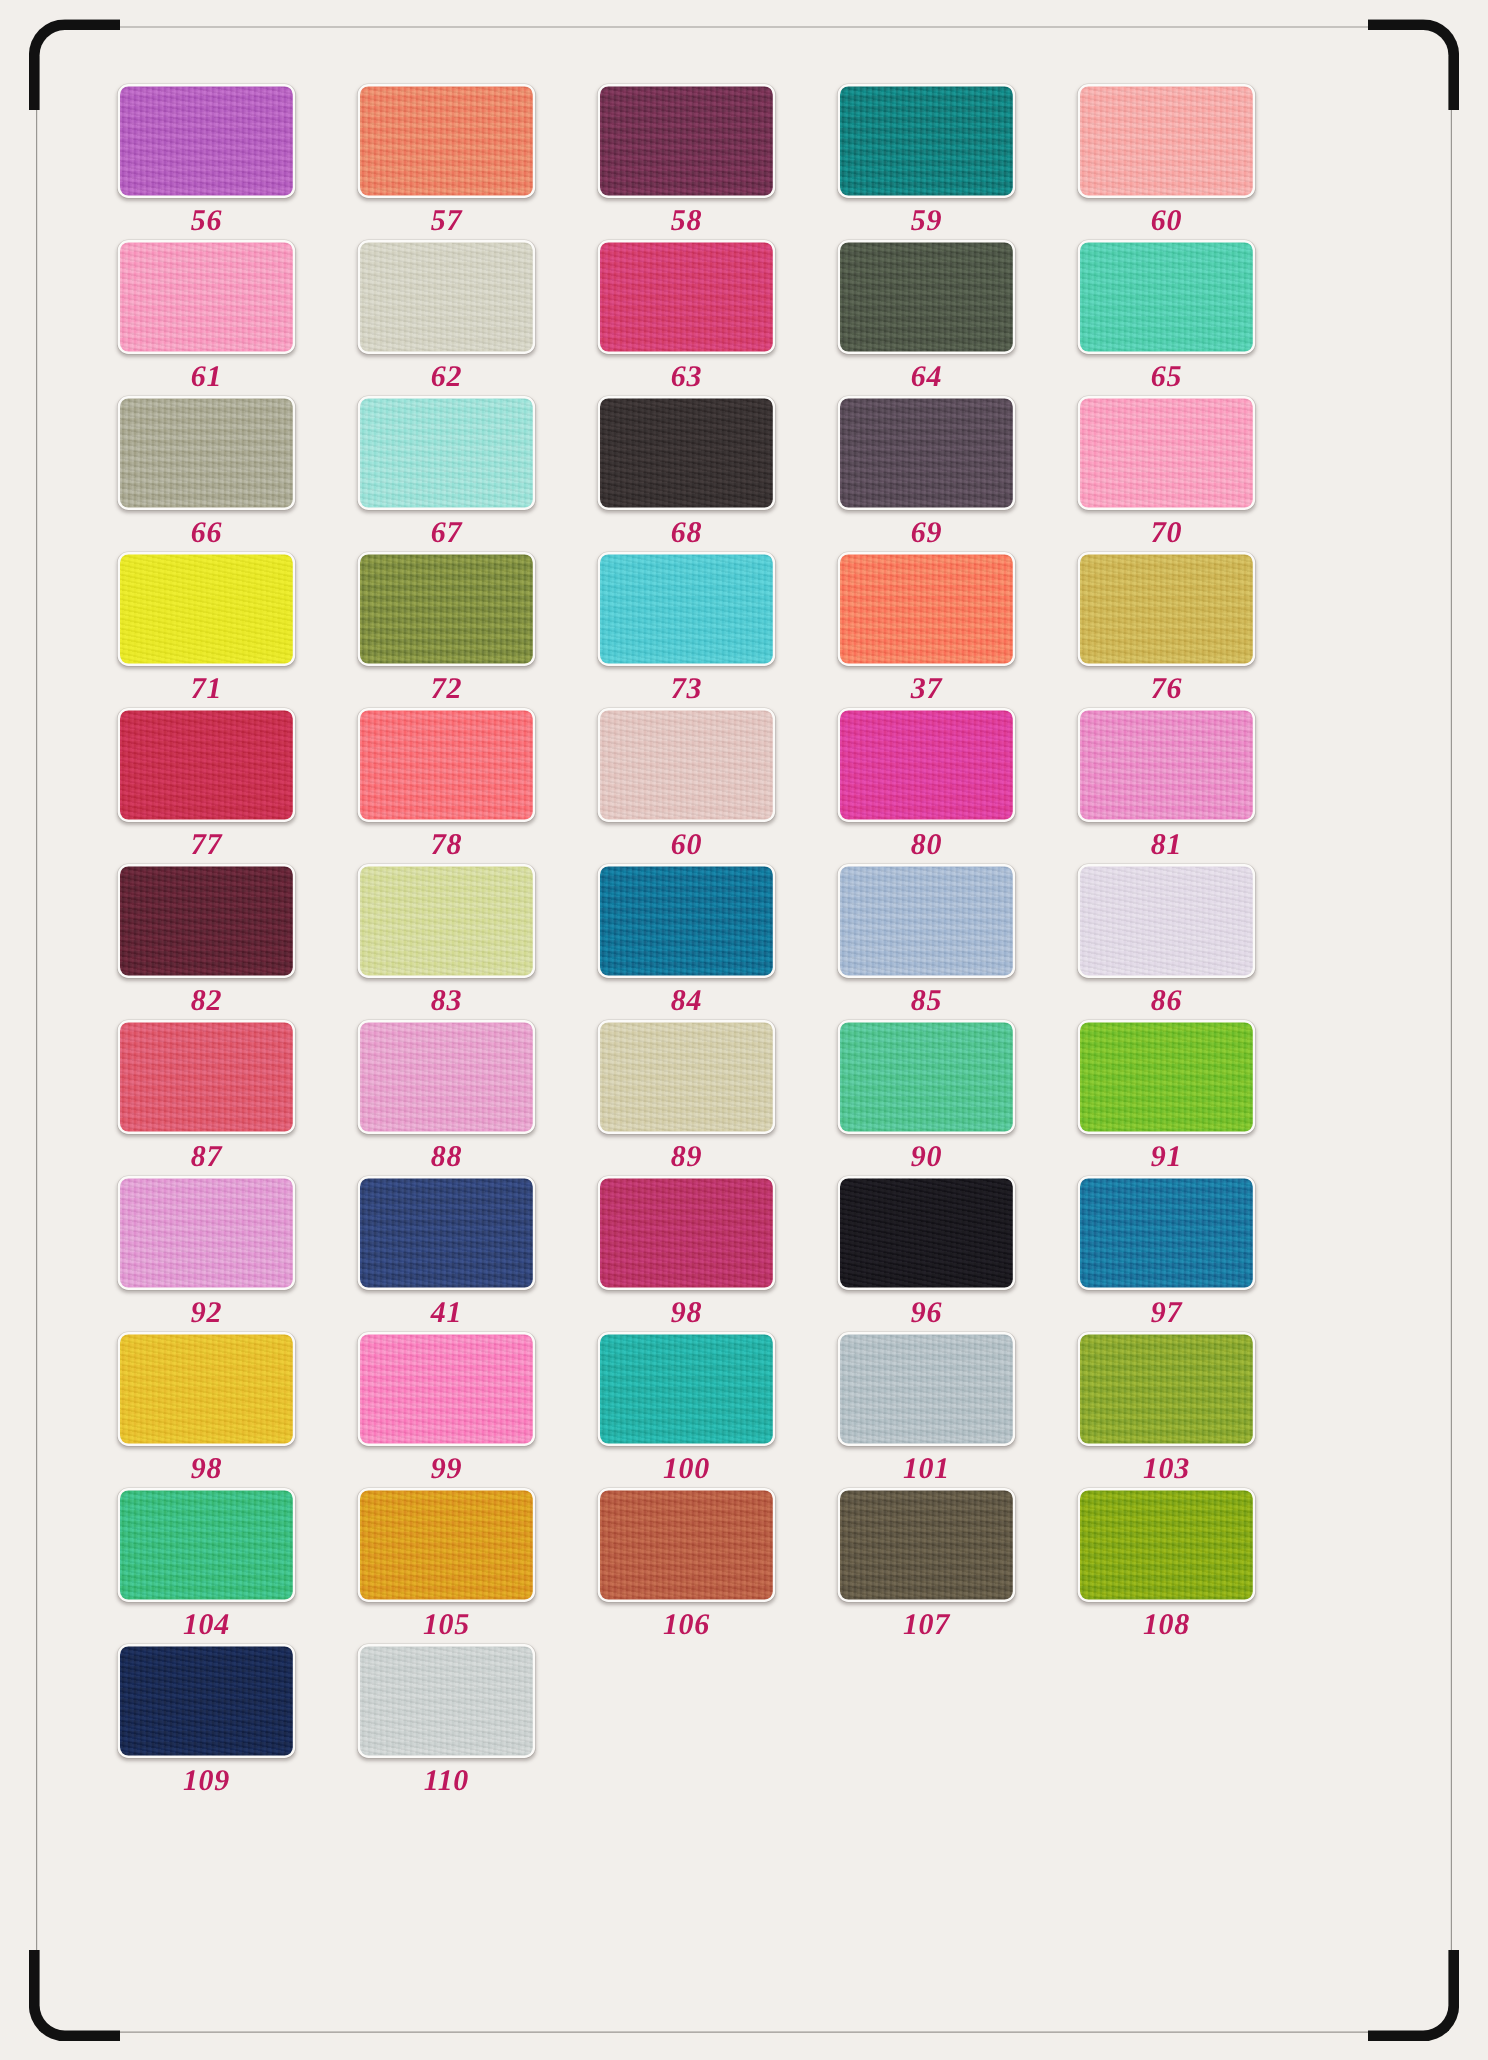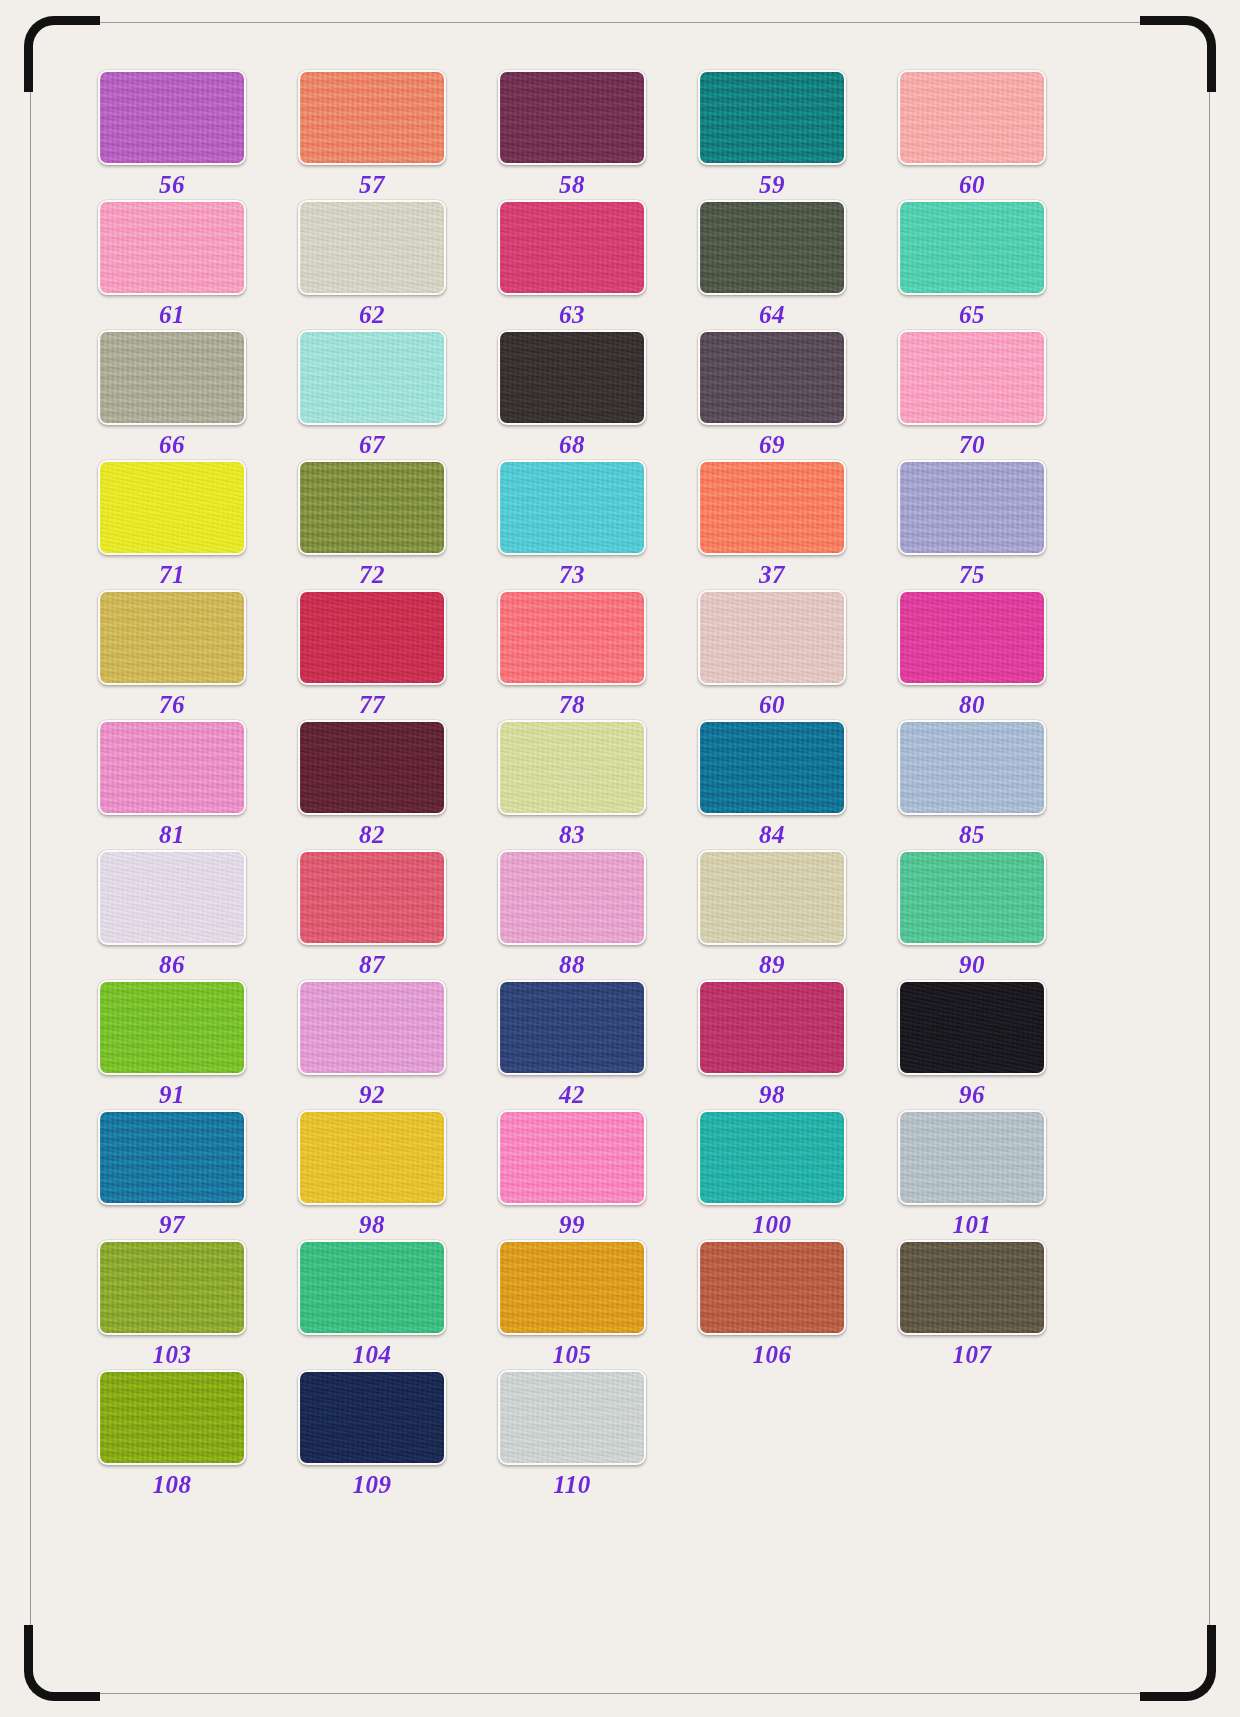--- a/index.html
+++ b/index.html
@@ -133,21 +133,21 @@
     opacity: 0.8;
   }
 
   .label {
     margin-top: 7px;
     font-family: "Liberation Serif", serif;
     font-style: italic;
     font-weight: 700;
     font-size: 25px;
     line-height: 1;
-    color: #6d28d9;
+    color: #be185d;
     letter-spacing: 0.5px;
   }
 </style>
 </head>
 <body>
 
 <div id="page">
 
   <div id="frame"></div>
 
@@ -266,26 +266,20 @@
         <div class="label">73</div>
       </div>
       <div class="cell">
         <div class="swatch-wrap">
           <div class="swatch" style="background-color: rgb(251, 122, 92);"></div>
         </div>
         <div class="label">37</div>
       </div>
       <div class="cell">
         <div class="swatch-wrap">
-          <div class="swatch" style="background-color: rgb(162, 160, 207);"></div>
-        </div>
-        <div class="label">75</div>
-      </div>
-      <div class="cell">
-        <div class="swatch-wrap">
           <div class="swatch" style="background-color: rgb(207, 182, 82);"></div>
         </div>
         <div class="label">76</div>
       </div>
       <div class="cell">
         <div class="swatch-wrap">
           <div class="swatch" style="background-color: rgb(201, 43, 75);"></div>
         </div>
         <div class="label">77</div>
       </div>
@@ -376,21 +370,21 @@
       <div class="cell">
         <div class="swatch-wrap">
           <div class="swatch" style="background-color: rgb(227, 154, 212);"></div>
         </div>
         <div class="label">92</div>
       </div>
       <div class="cell">
         <div class="swatch-wrap">
           <div class="swatch" style="background-color: rgb(44, 63, 114);"></div>
         </div>
-        <div class="label">42</div>
+        <div class="label">41</div>
       </div>
       <div class="cell">
         <div class="swatch-wrap">
           <div class="swatch" style="background-color: rgb(187, 47, 99);"></div>
         </div>
         <div class="label">98</div>
       </div>
       <div class="cell">
         <div class="swatch-wrap">
           <div class="swatch" style="background-color: rgb(21, 19, 25);"></div>

